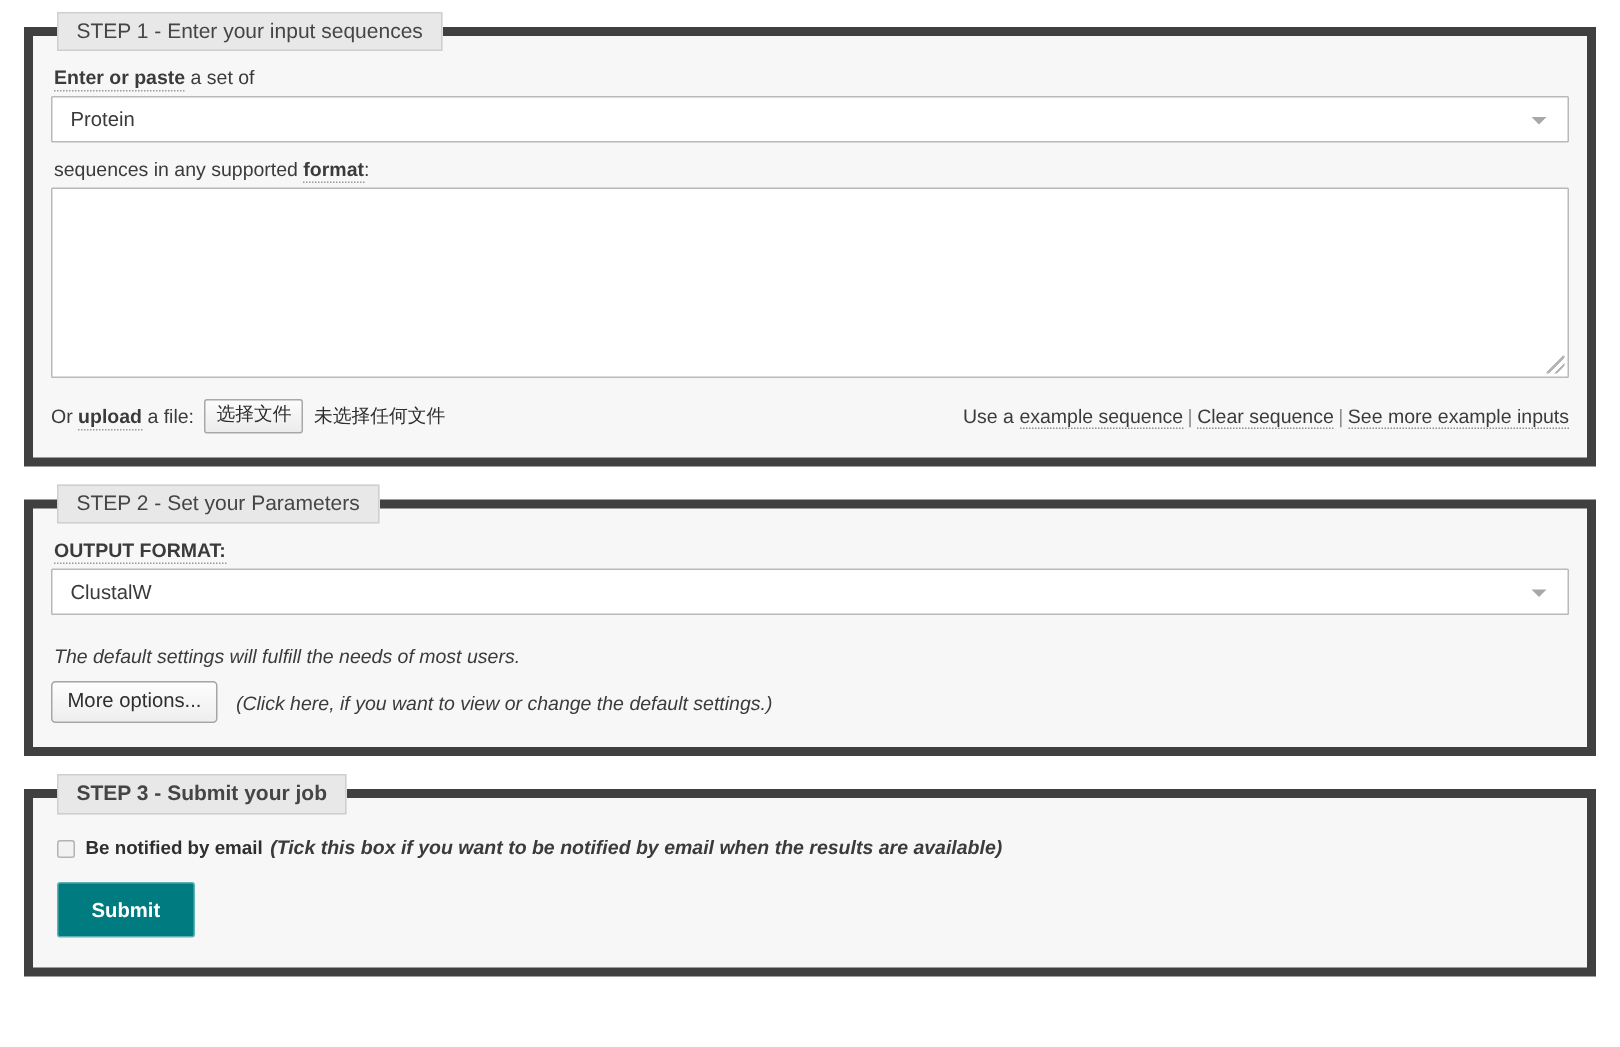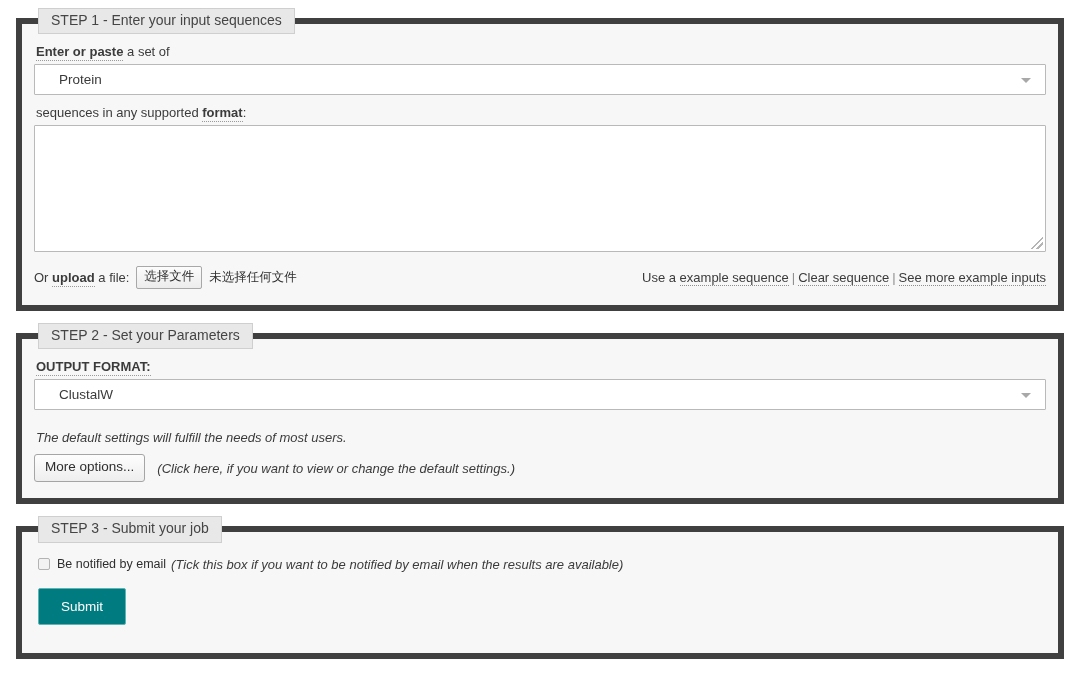--- a/index.html
+++ b/index.html
@@ -51,21 +51,21 @@
     position: relative;
     width: 100%;
     height: 31px;
     box-sizing: border-box;
     border: 1px solid #b9b9b9;
     background: #ffffff;
     border-radius: 1px;
   }
   .selectbox .val {
     position: absolute;
-    left: 24px;
+    left: 12px;
     top: 0;
     line-height: 29px;
     font-size: 13.5px;
     color: #3a3a3a;
   }
   .selectbox .arrow {
     position: absolute;
     right: 14px;
     top: 13px;
     width: 0; height: 0;
@@ -151,21 +151,21 @@
     line-height: 1.1;
   }
   .optnote {
     font-style: italic;
     font-size: 13px;
     color: #3b3b3b;
     margin-left: 12px;
   }
   .emailrow {
     display: flex;
-    align-items: center;
+    align-items: flex-end;
     margin: 14px 0 0 4px;
   }
   .cb {
     width: 12px;
     height: 12px;
     box-sizing: border-box;
     border: 1px solid #b3b3b3;
     background: #f2f2f2;
     border-radius: 2px;
     margin-right: 7px;
@@ -177,21 +177,21 @@
     margin: 16px 0 0 4px;
     background: #007b80;
     border: 1px solid #5fb3b5;
     color: #ffffff;
     font-size: 13.5px;
     padding: 10px 22px;
     border-radius: 2px;
   }
   #step1 { padding-bottom: 16px; }
   #step2 { padding-bottom: 16px; }
-  #step3 { padding-bottom: 28px; }
+  #step3 { padding-bottom: 20px; font-weight: bold; }
 </style>
 </head>
 <body>
 
 <div class="page">
 
   <fieldset class="step" id="step1">
     <legend>STEP 1 - Enter your input sequences</legend>
 
     <span class="lbl"><span class="dotted">Enter or paste</span><span> a set of</span></span>

